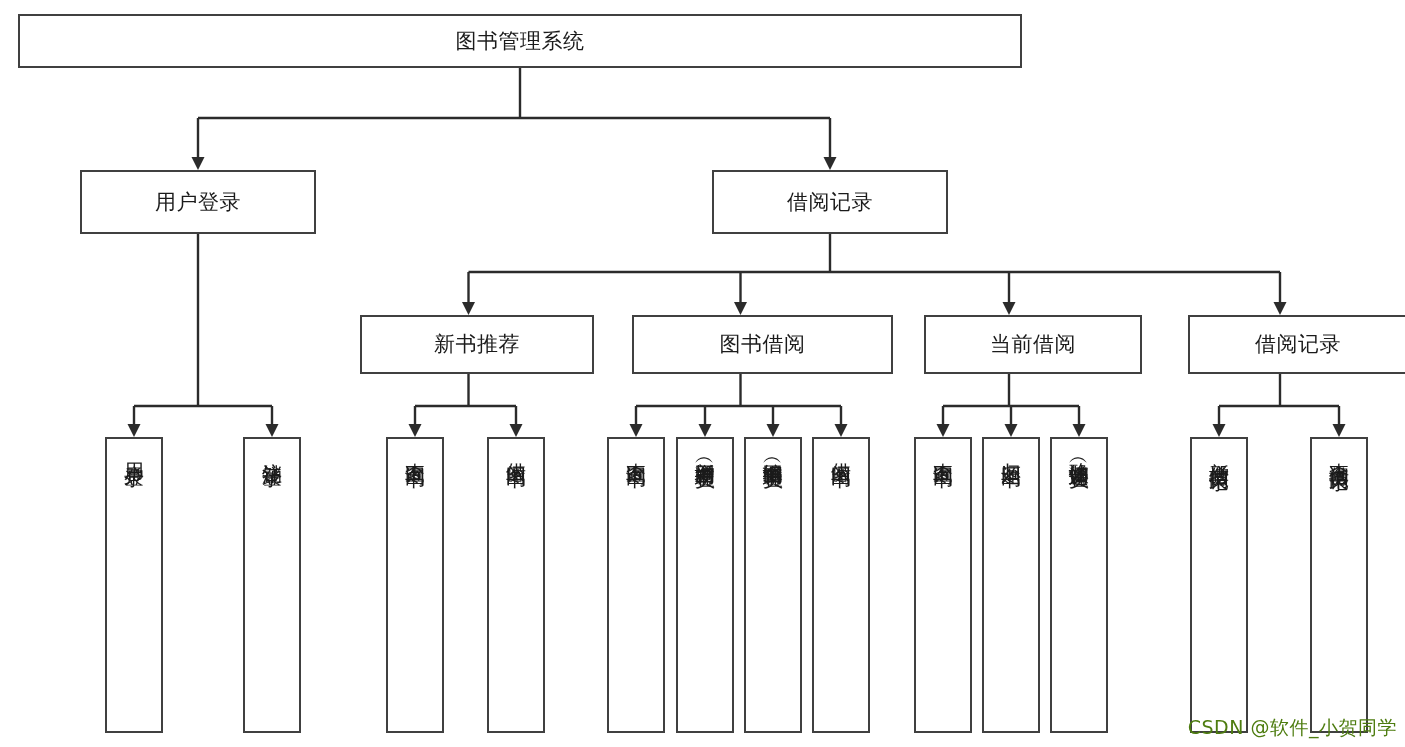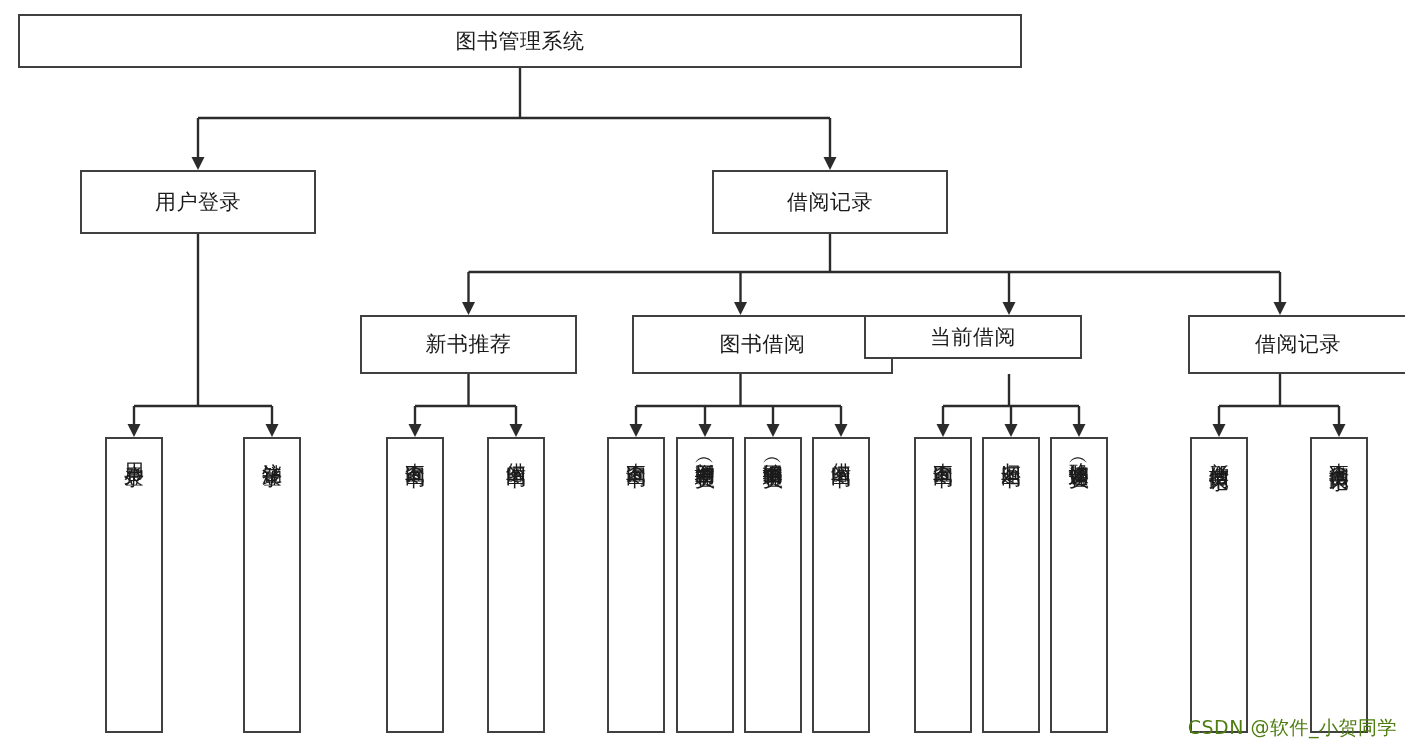--- a/index.html
+++ b/index.html
@@ -159,27 +159,27 @@
 
   <div class="node horiz root" style="left: 18px; top: 14px; width: 1004px; height: 54px;">
       <span class="node-label">图书管理系统</span>
     </div>
     <div class="node horiz" style="left: 80px; top: 170px; width: 236px; height: 64px;">
       <span class="node-label">用户登录</span>
     </div>
     <div class="node horiz" style="left: 712px; top: 170px; width: 236px; height: 64px;">
       <span class="node-label">借阅记录</span>
     </div>
-    <div class="node horiz" style="left: 360px; top: 315px; width: 217px; height: 59px; justify-content: center;">
+    <div class="node horiz" style="left: 360px; top: 315px; width: 234px; height: 59px; justify-content: center;">
       <span class="node-label">新书推荐</span>
     </div>
     <div class="node horiz" style="left: 632px; top: 315px; width: 261px; height: 59px;">
       <span class="node-label">图书借阅</span>
     </div>
-    <div class="node horiz" style="left: 864px; top: 315px; width: 218px; height: 44px;">
+    <div class="node horiz" style="left: 924px; top: 315px; width: 218px; height: 59px;">
       <span class="node-label">当前借阅</span>
     </div>
     <div class="node horiz" style="left: 1170px; top: 315px; width: 220px; height: 59px; margin-left: 18px;">
       <span class="node-label">借阅记录</span>
     </div>
     <div class="node vert" style="left: 105px; top: 437px; width: 58px; height: 296px;">
       <span class="node-label">用户登录</span>
     </div>
     <div class="node vert" style="left: 243px; top: 437px; width: 58px; height: 296px;">
       <span class="node-label">注销登录</span>

